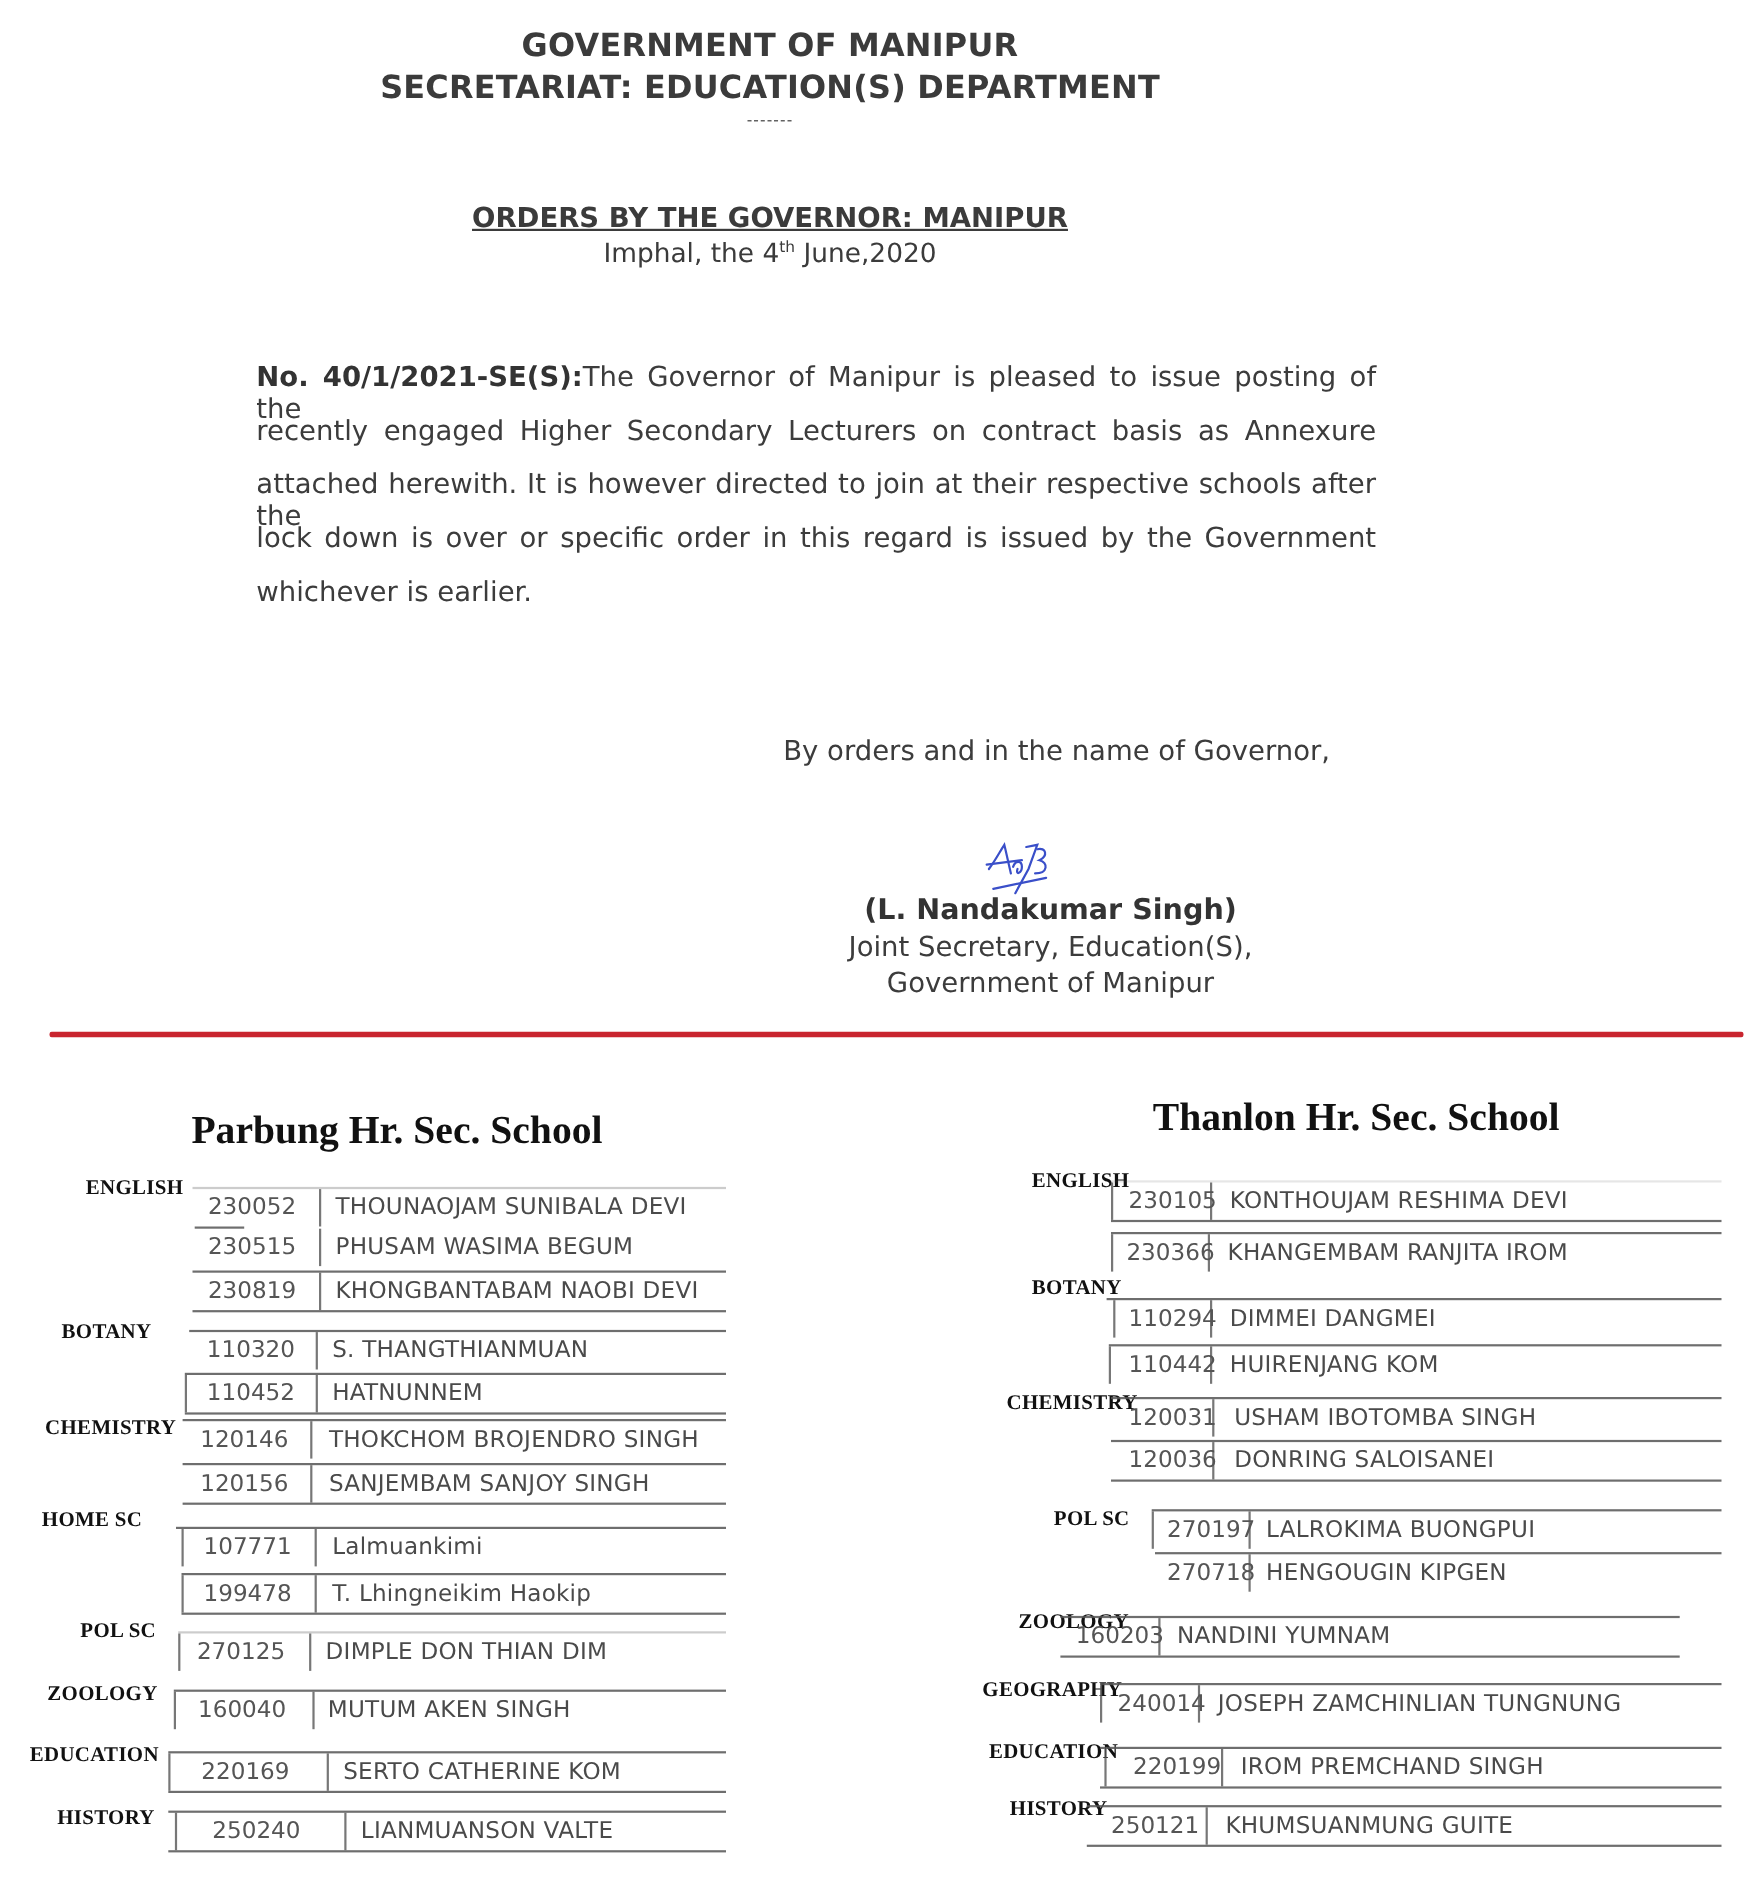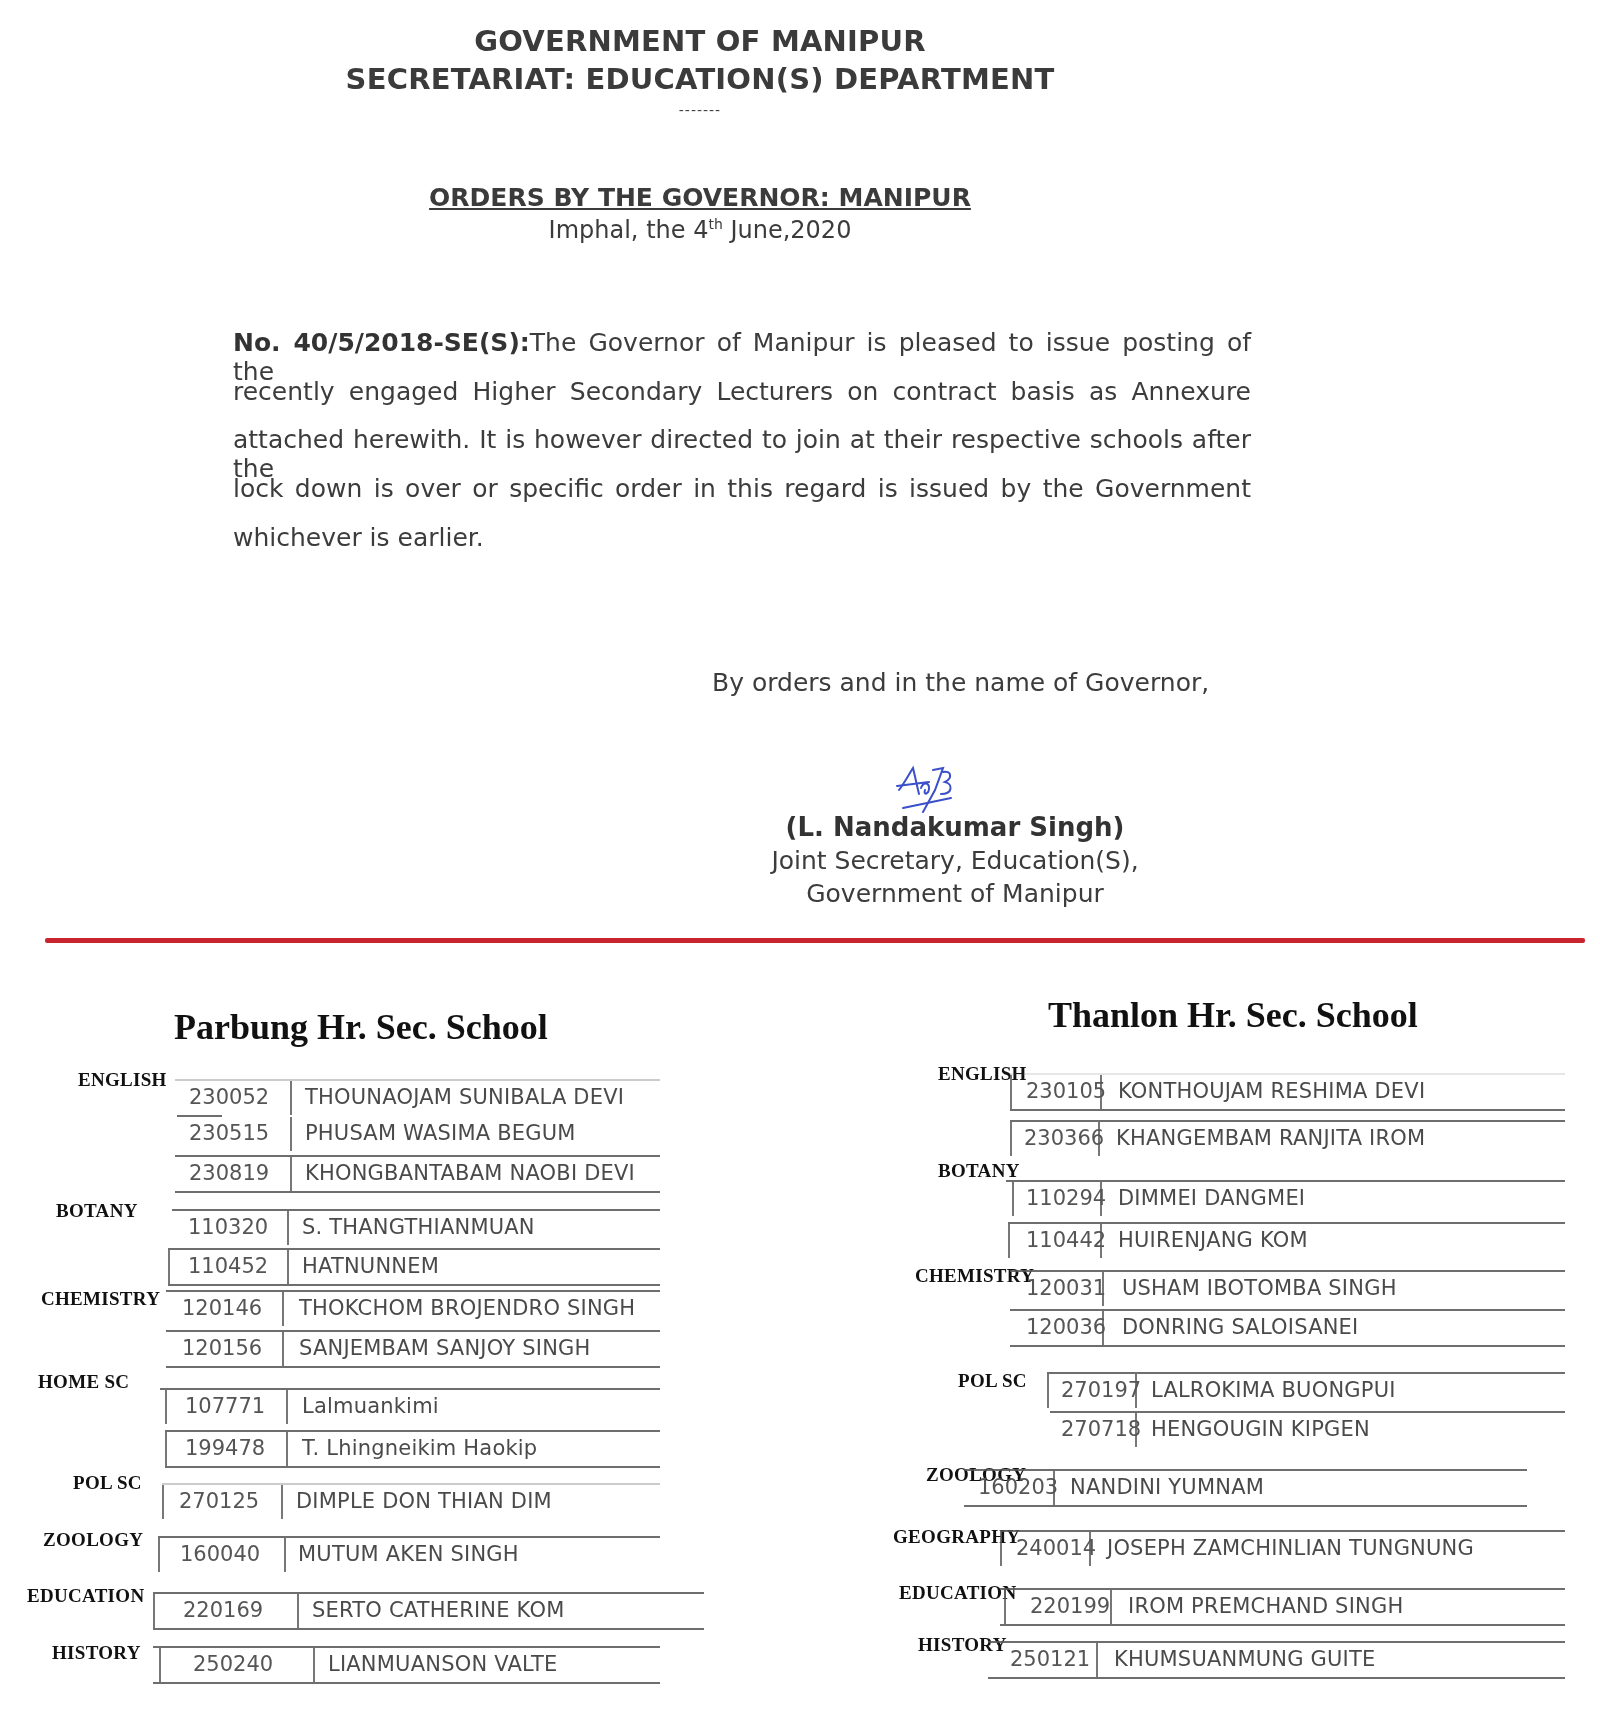--- a/index.html
+++ b/index.html
@@ -31,21 +31,21 @@
 <body>
 
 <div class="abs hdr" style="top:24px;">GOVERNMENT OF MANIPUR</div>
 <div class="abs hdr" style="top:62px;">SECRETARIAT: EDUCATION(S) DEPARTMENT</div>
 <div class="abs dash" style="top:102px;">-------</div>
 
 <div class="abs orders" style="top:183px;">ORDERS BY THE GOVERNOR: MANIPUR</div>
 <div class="abs date" style="top:216px;"><span>Imphal, the 4</span><sup>th</sup><span> June,2020</span></div>
 
 <div>
-  <div class="abs para-line" style="top:328px;"><b>No. 40/5/2018-SE(S):</b><span>The Governor of Manipur is pleased to issue posting of the</span></div>
+  <div class="abs para-line" style="top:328px;"><b>No. 40/1/2021-SE(S):</b><span>The Governor of Manipur is pleased to issue posting of the</span></div>
   <div class="abs para-line" style="top:377px;">recently engaged Higher Secondary Lecturers on contract basis as Annexure</div>
   <div class="abs para-line" style="top:425px;">attached herewith. It is however directed to join at their respective schools after the</div>
   <div class="abs para-line" style="top:474px;">lock down is over or specific order in this regard is issued by the Government</div>
   <div class="abs para-line last" style="top:523px;">whichever is earlier.</div>
 </div>
 
 <div class="abs sign-text" style="left:712px; top:668px;">By orders and in the name of Governor,</div>
 
 <svg class="abs" style="left:895px; top:760px;" width="70" height="56" viewBox="0 0 70 56">
   <g fill="none" stroke="#3a4fc9" stroke-width="2" stroke-linecap="round">
@@ -144,21 +144,21 @@
     <span class="code" style="left:17px">270125</span>
     <span class="name" style="left:134px">DIMPLE DON THIAN DIM</span>
   </div>
   <div class="row" style="left:158px; top:1536px; width:502px;">
     <div class="line-top"></div>
       <div class="vleft"></div>
       <div class="vsep" style="left:126px"></div>
     <span class="code" style="left:22px">160040</span>
     <span class="name" style="left:140px">MUTUM AKEN SINGH</span>
   </div>
-  <div class="row" style="left:153px; top:1592px; width:507px;padding-left:44px;">
+  <div class="row" style="left:153px; top:1592px; width:507px;">
     <div class="line-top"></div>
       <div class="line-bot"></div>
       <div class="vleft"></div>
       <div class="vsep" style="left:144px"></div>
     <span class="code" style="left:30px">220169</span>
     <span class="name" style="left:159px">SERTO CATHERINE KOM</span>
   </div>
   <div class="row" style="left:153px; top:1646px; width:507px;">
     <div class="line-top"></div>
       <div class="line-bot"></div>

